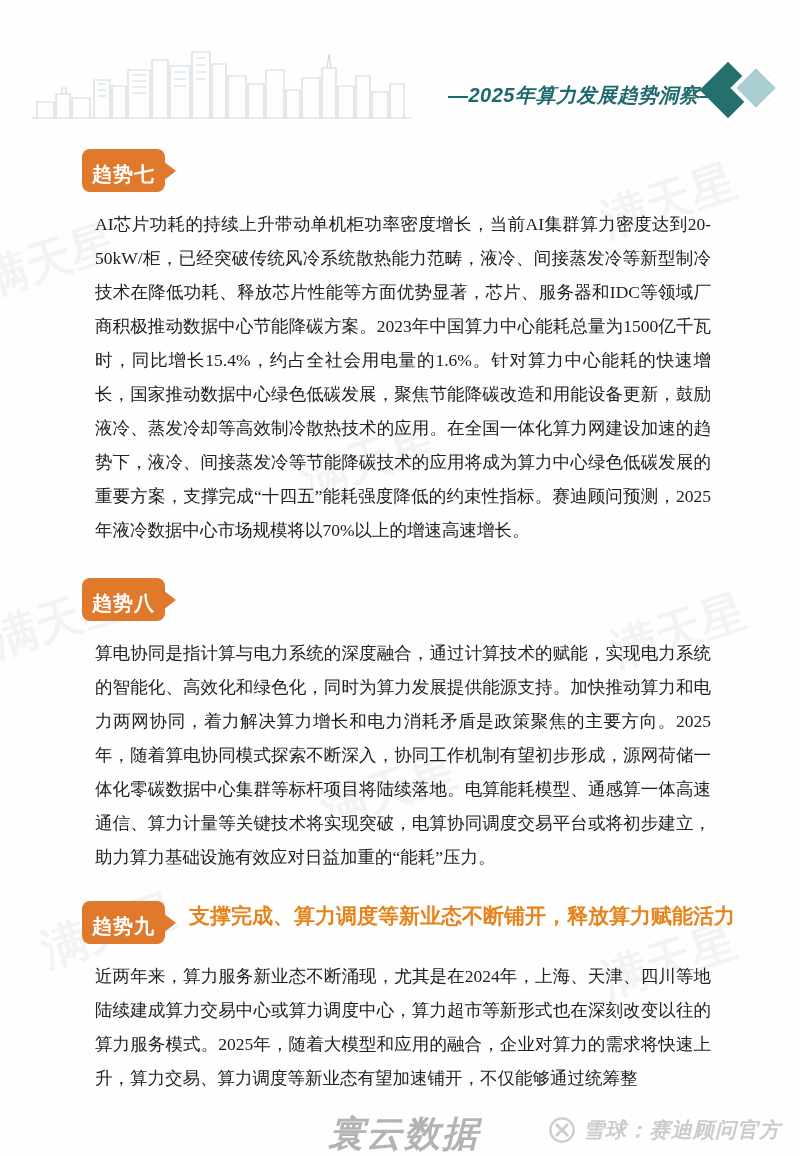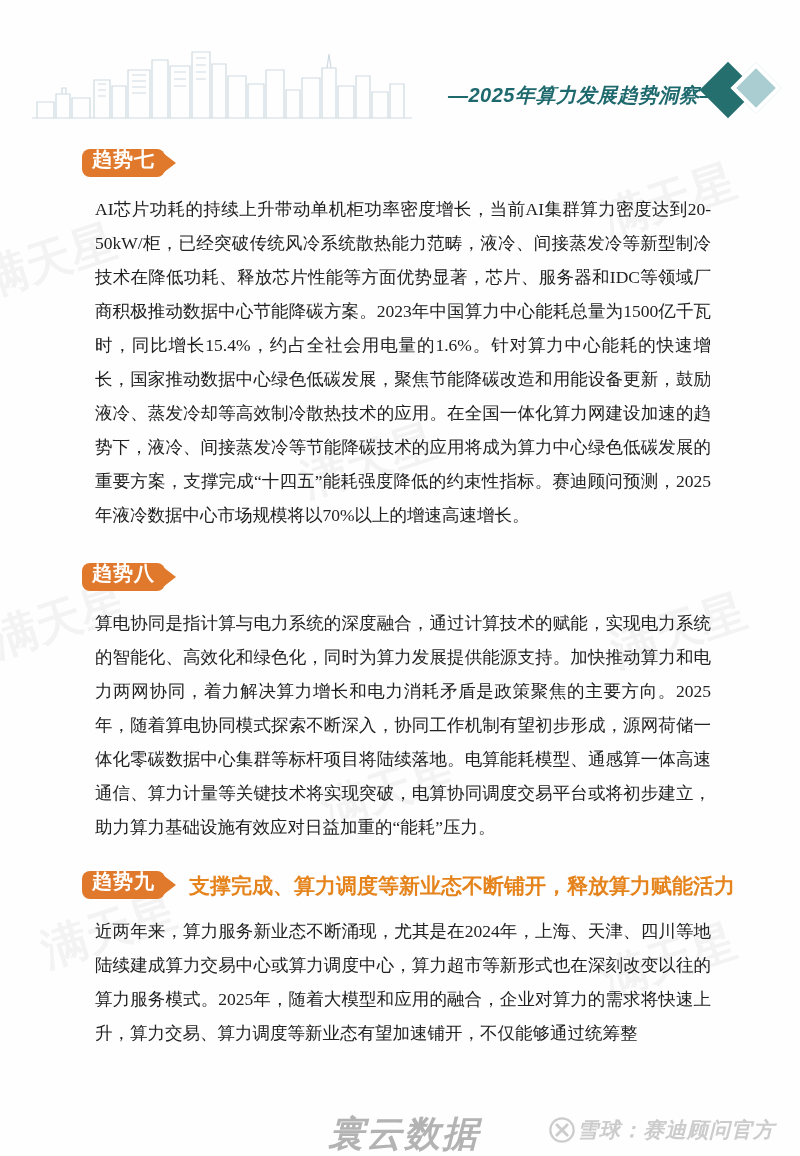--- a/index.html
+++ b/index.html
@@ -81,21 +81,21 @@
     flex: 0 0 auto;
     margin-top: 1px;
   }
   .badge-label {
     display: inline-block;
     background: #e0792c;
     color: #ffffff;
     font-weight: bold;
     font-size: 20px;
     line-height: 1;
-    padding: 0 10px 8px 10px;
+    padding: 15px 10px 8px 10px;
     border-radius: 8px;
     letter-spacing: 1px;
   }
   .badge-arrow {
     width: 0; height: 0;
     border-top: 10px solid transparent;
     border-bottom: 10px solid transparent;
     border-left: 13px solid #e0792c;
     margin-left: -2px;
   }
@@ -127,21 +127,21 @@
     font-size: 36px;
     font-weight: bold;
     color: #b3b3b3;
     letter-spacing: 2px;
   }
   .footer-social {
     position: absolute;
     left: 540px; top: 12px;
     display: flex;
     align-items: center;
-    gap: 1px;
+    gap: 7px;
     color: #cccccc;
     font-size: 21px;
     font-weight: bold;
     letter-spacing: 1px;
   }
   .xueqiu-icon { width: 28px; height: 28px; flex: 0 0 auto; }
 </style>
 </head>
 <body>
 

